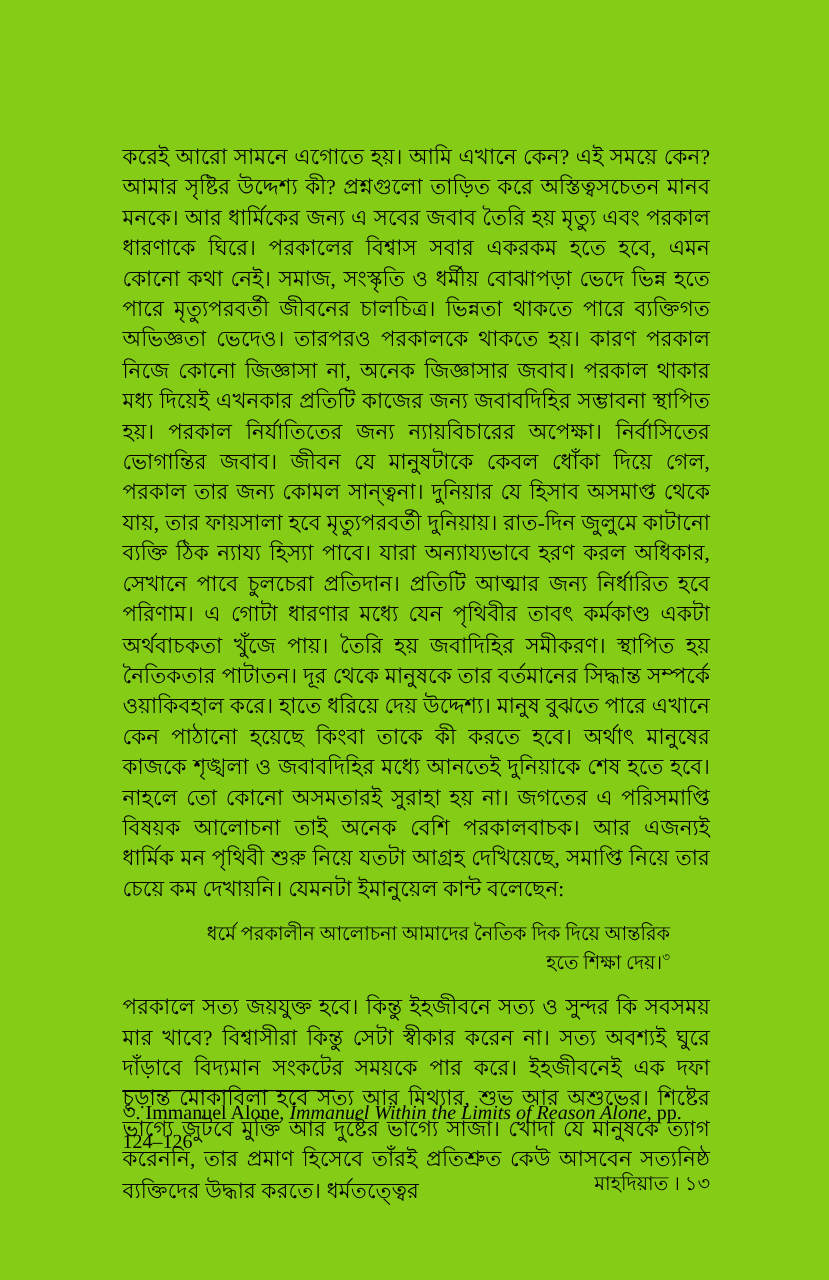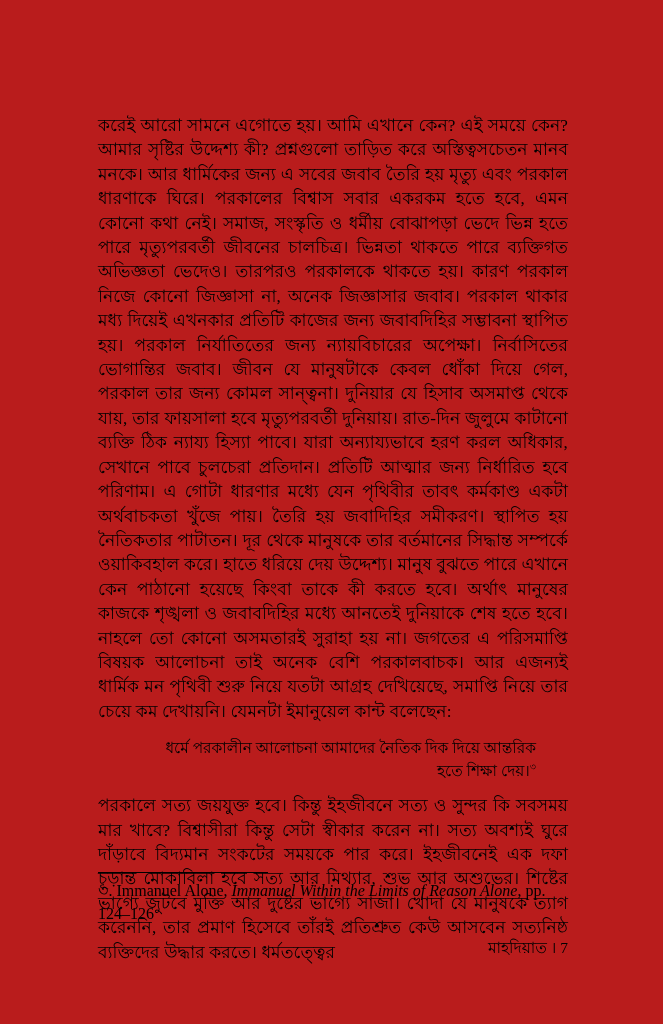--- a/index.html
+++ b/index.html
@@ -10,21 +10,21 @@
   }
   body {
     font-family: "Liberation Serif", "DejaVu Serif", serif;
     color: #000000;
   }
   .page {
     position: relative;
     width: 663px;
     height: 1024px;
     margin: 0 auto;
-    background: #b91c1c;
+    background: #84cc16;
     overflow: hidden;
     box-sizing: border-box;
   }
   .content {
     position: absolute;
     left: 98px;
     top: 114px;
     width: 470px;
   }
   .para {
@@ -111,16 +111,16 @@
     <hr class="footnote-rule">
     <p class="footnote">
       <span class="marker">৩.</span>
       <span>Immanuel Alone,</span>
       <span class="work-title">Immanuel Within the Limits of Reason Alone</span><span>,</span>
       <span>pp. 124–126</span>
     </p>
   </div>
 
   <div class="page-footer">
-    <span>মাহদিয়াত । 7</span>
+    <span>মাহদিয়াত । ১৩</span>
   </div>
 
 </div>
 
 </body></html>

